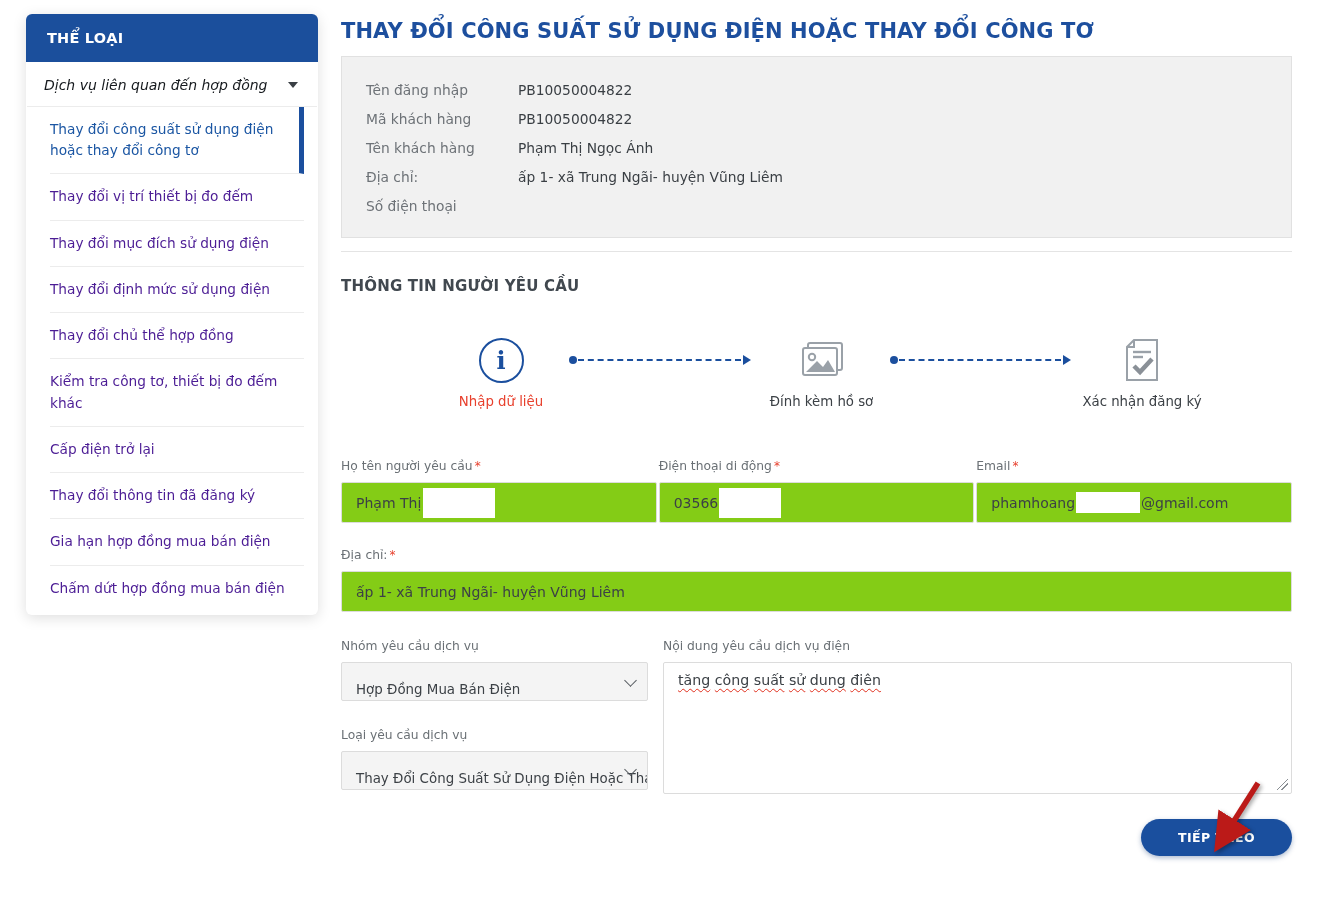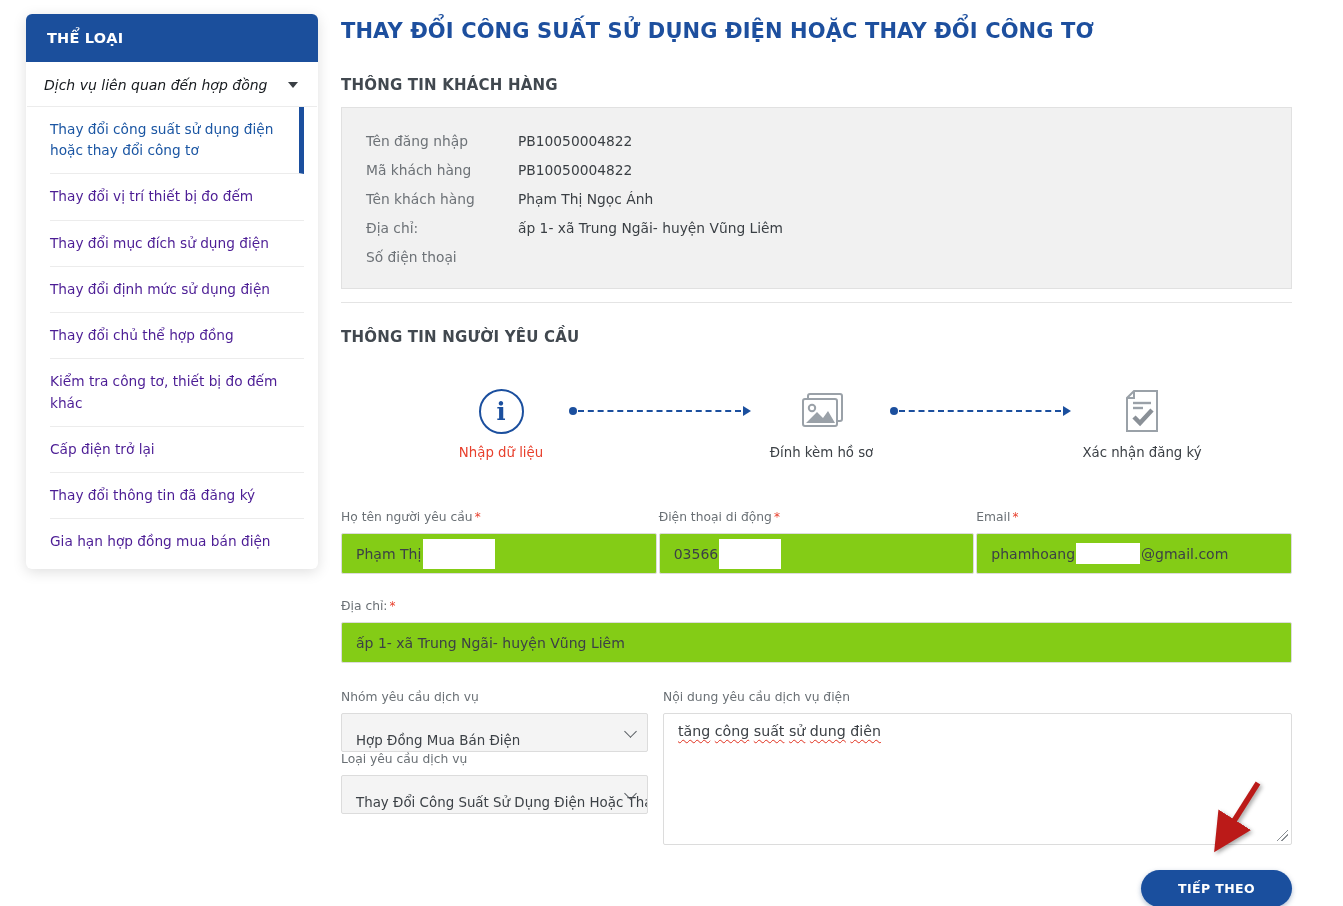--- a/index.html
+++ b/index.html
@@ -73,21 +73,21 @@
 
   .addr-block { margin-top:25px; }
 
   .form-row3 { margin-top:27px; display:grid; grid-template-columns:307px 1fr; gap:15px; }
   .select-box { position:relative; height:39px; background:#f4f4f4; border:1px solid #dcdcdc;
     border-radius:2px; display:flex; align-items:center; padding:16px 30px 0 14px;
     font-size:13.4px; color:#3c4146; white-space:nowrap; overflow:hidden; cursor:pointer; }
   .chevron-down { position:absolute; right:12px; top:13px; width:9px; height:9px;
     border-left:1.6px solid #555a5f; border-bottom:1.6px solid #555a5f;
     transform:rotate(-45deg); }
-  .label2 { }
+  .label2 { margin-top:27px; }
   .textarea { position:relative; height:132px; background:#fff; border:1px solid #dcdcdc;
     border-radius:2px; padding:9px 14px; font-size:14.2px; color:#3c4146; }
   .sp-word { text-decoration:underline; text-decoration-style:wavy;
     text-decoration-color:#e0301e; text-decoration-thickness:1px; text-underline-offset:3px; }
   .resize-grip { position:absolute; right:3px; bottom:3px; width:11px; height:11px;
     background:
       linear-gradient(135deg, transparent 0 46%, #8a8f94 46% 54%, transparent 54% 66%, #8a8f94 66% 74%, transparent 74%);
     cursor:nwse-resize; }
 
   .button-row { margin-top:25px; display:flex; justify-content:flex-end; }
@@ -111,28 +111,28 @@
   <ul>
     <li class="active">Thay đổi công suất sử dụng điện hoặc thay đổi công tơ</li>
     <li>Thay đổi vị trí thiết bị đo đếm</li>
     <li>Thay đổi mục đích sử dụng điện</li>
     <li>Thay đổi định mức sử dụng điện</li>
     <li>Thay đổi chủ thể hợp đồng</li>
     <li>Kiểm tra công tơ, thiết bị đo đếm khác</li>
     <li>Cấp điện trở lại</li>
     <li>Thay đổi thông tin đã đăng ký</li>
     <li>Gia hạn hợp đồng mua bán điện</li>
+    <li>Chấm dứt hợp đồng mua bán điện</li>
   </ul>
 </aside>
 
 <main class="main">
 
   <h1 class="page-title">THAY ĐỔI CÔNG SUẤT SỬ DỤNG ĐIỆN HOẶC THAY ĐỔI CÔNG TƠ</h1>
 
-  <h2 class="section-heading s1">THÔNG TIN KHÁCH HÀNG</h2>
 
   <div class="info-panel">
     <div class="info-row">
       <span class="info-label">Tên đăng nhập</span>
       <span class="info-value">PB10050004822</span>
     </div>
     <div class="info-row">
       <span class="info-label">Mã khách hàng</span>
       <span class="info-value">PB10050004822</span>
     </div>

